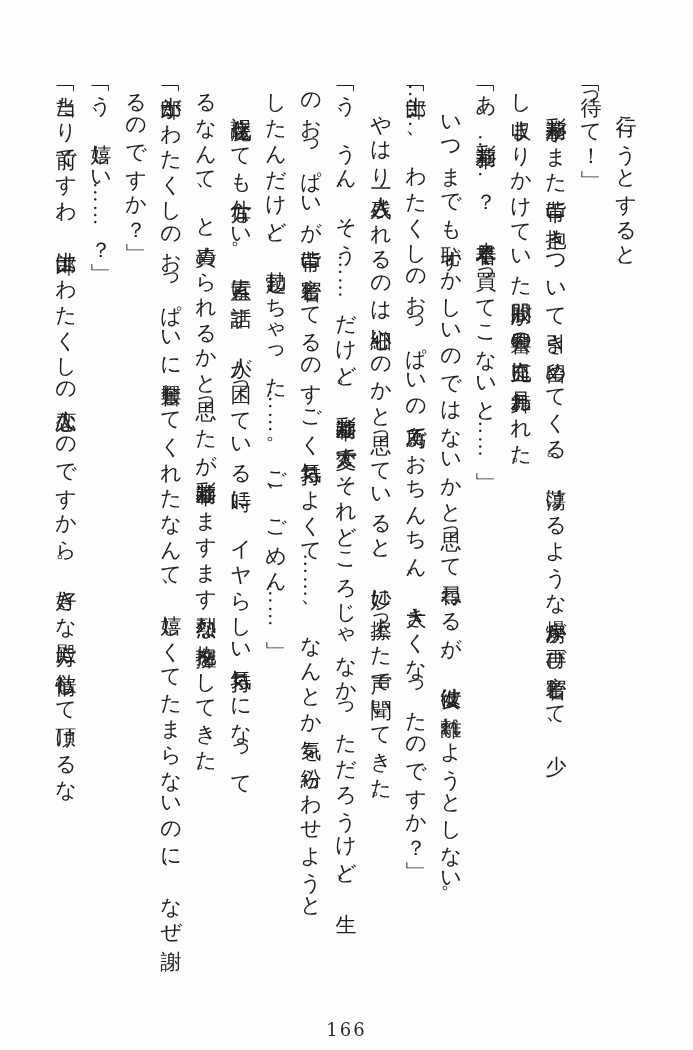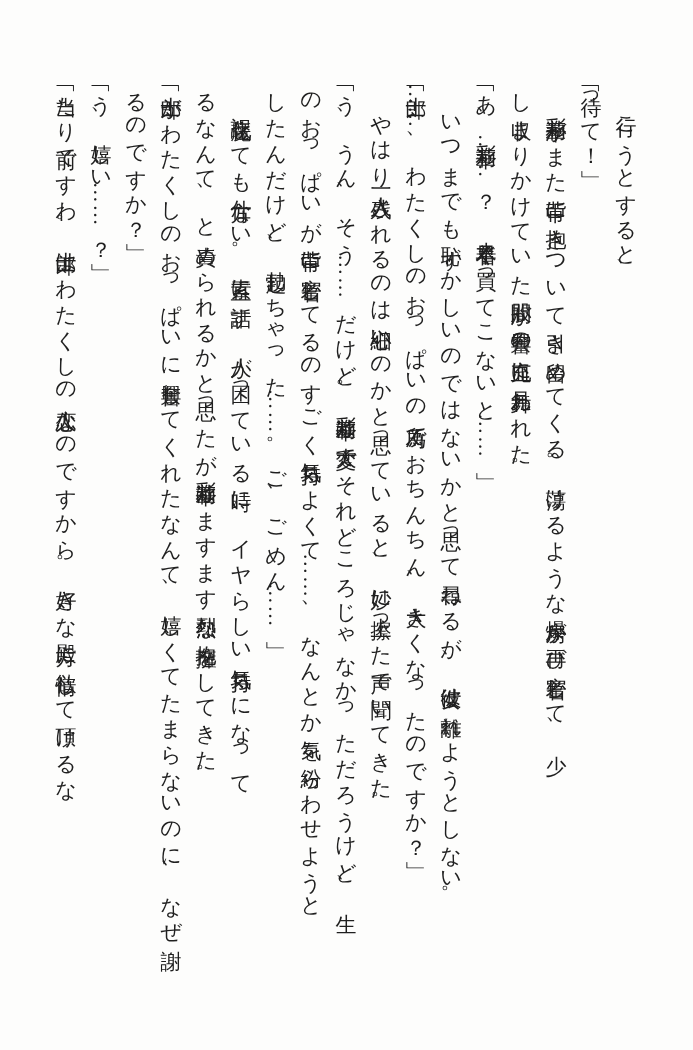--- a/index.html
+++ b/index.html
@@ -68,13 +68,14 @@
       <div class="text-line">「う、うん、そう……だけど。彩莉華は大変でそれどころじゃなかっただろうけど、生</div>
       <div class="text-line">のおっぱいが背中に密着してるのすごく気持ちよくて……、なんとか気を紛らわせようと</div>
       <div class="text-line">したんだけど、勃起しちゃった……。ご、ごめん……」</div>
       <div class="text-line indent">誤魔化しても仕方ない。素直に話す。人が困っている時に、イヤらしい気持ちになって</div>
       <div class="text-line">るなんて、と責められるかと思ったが彩莉華はますます熱烈な抱擁をしてきた。</div>
       <div class="text-line">「士郎がわたくしのおっぱいに興奮してくれたなんて、嬉しくてたまらないのに、なぜ謝</div>
       <div class="text-line">るのですか？」</div>
       <div class="text-line">「う、嬉しい……？」</div>
       <div class="text-line">「当たり前ですわ。士郎はわたくしの恋人なのですから。好きな殿方に欲情して頂けるな</div>
     </div>
+  <div class="page-number">166</div>
 </div>
 
 </body></html>

